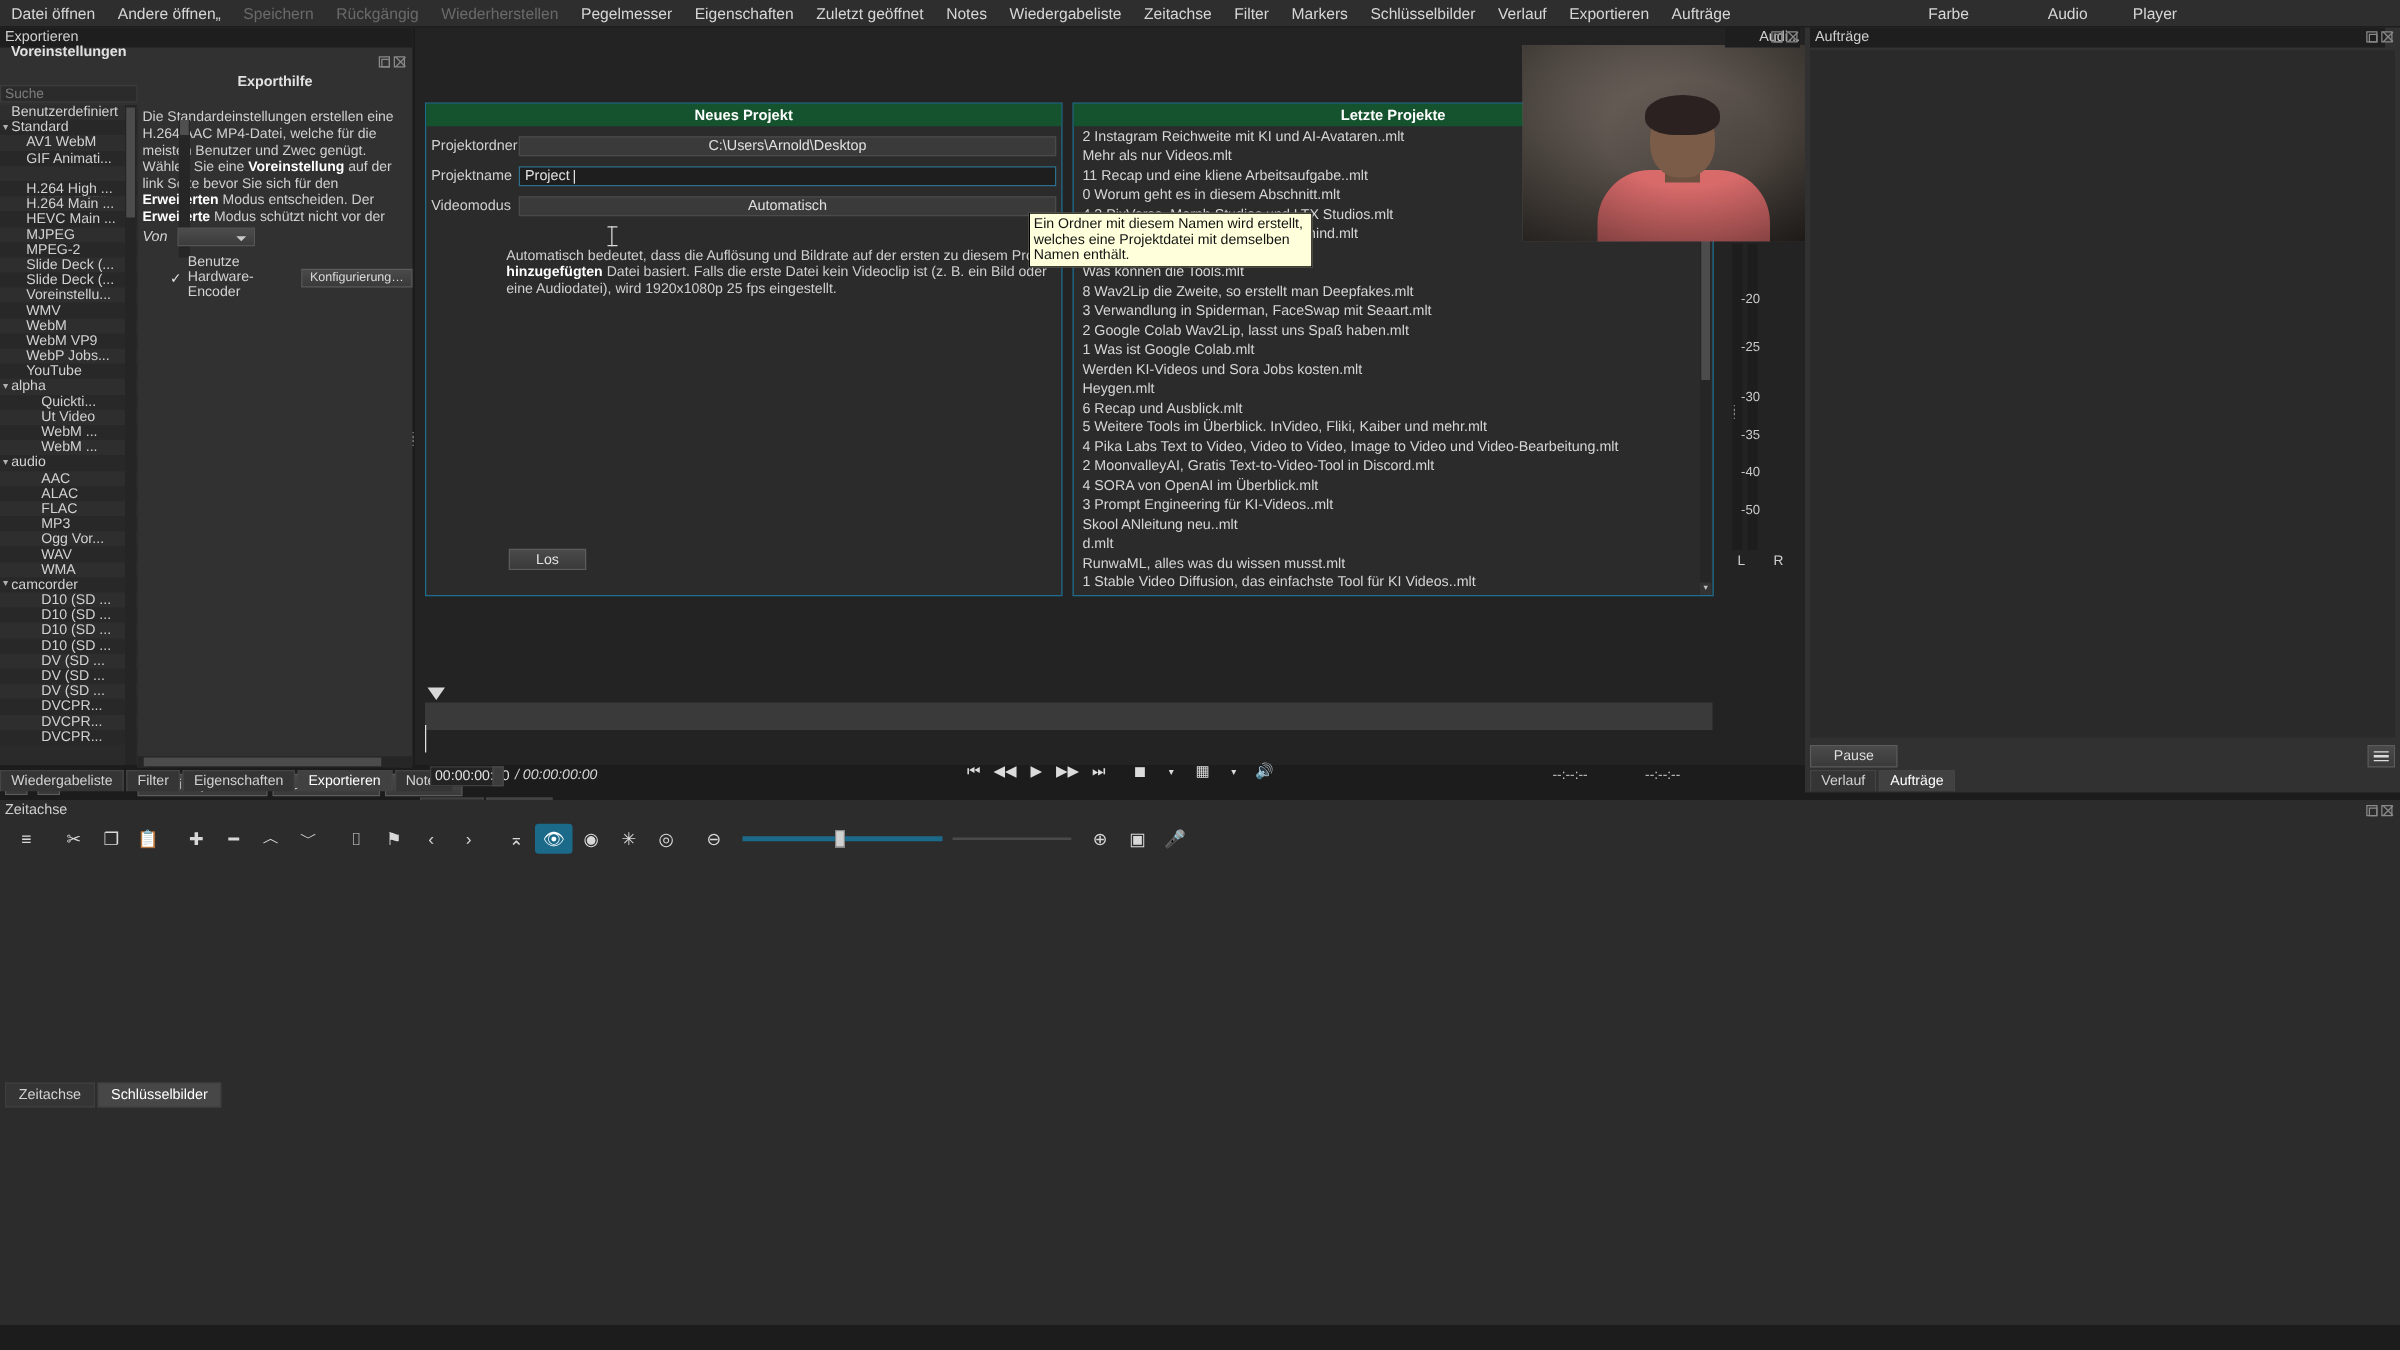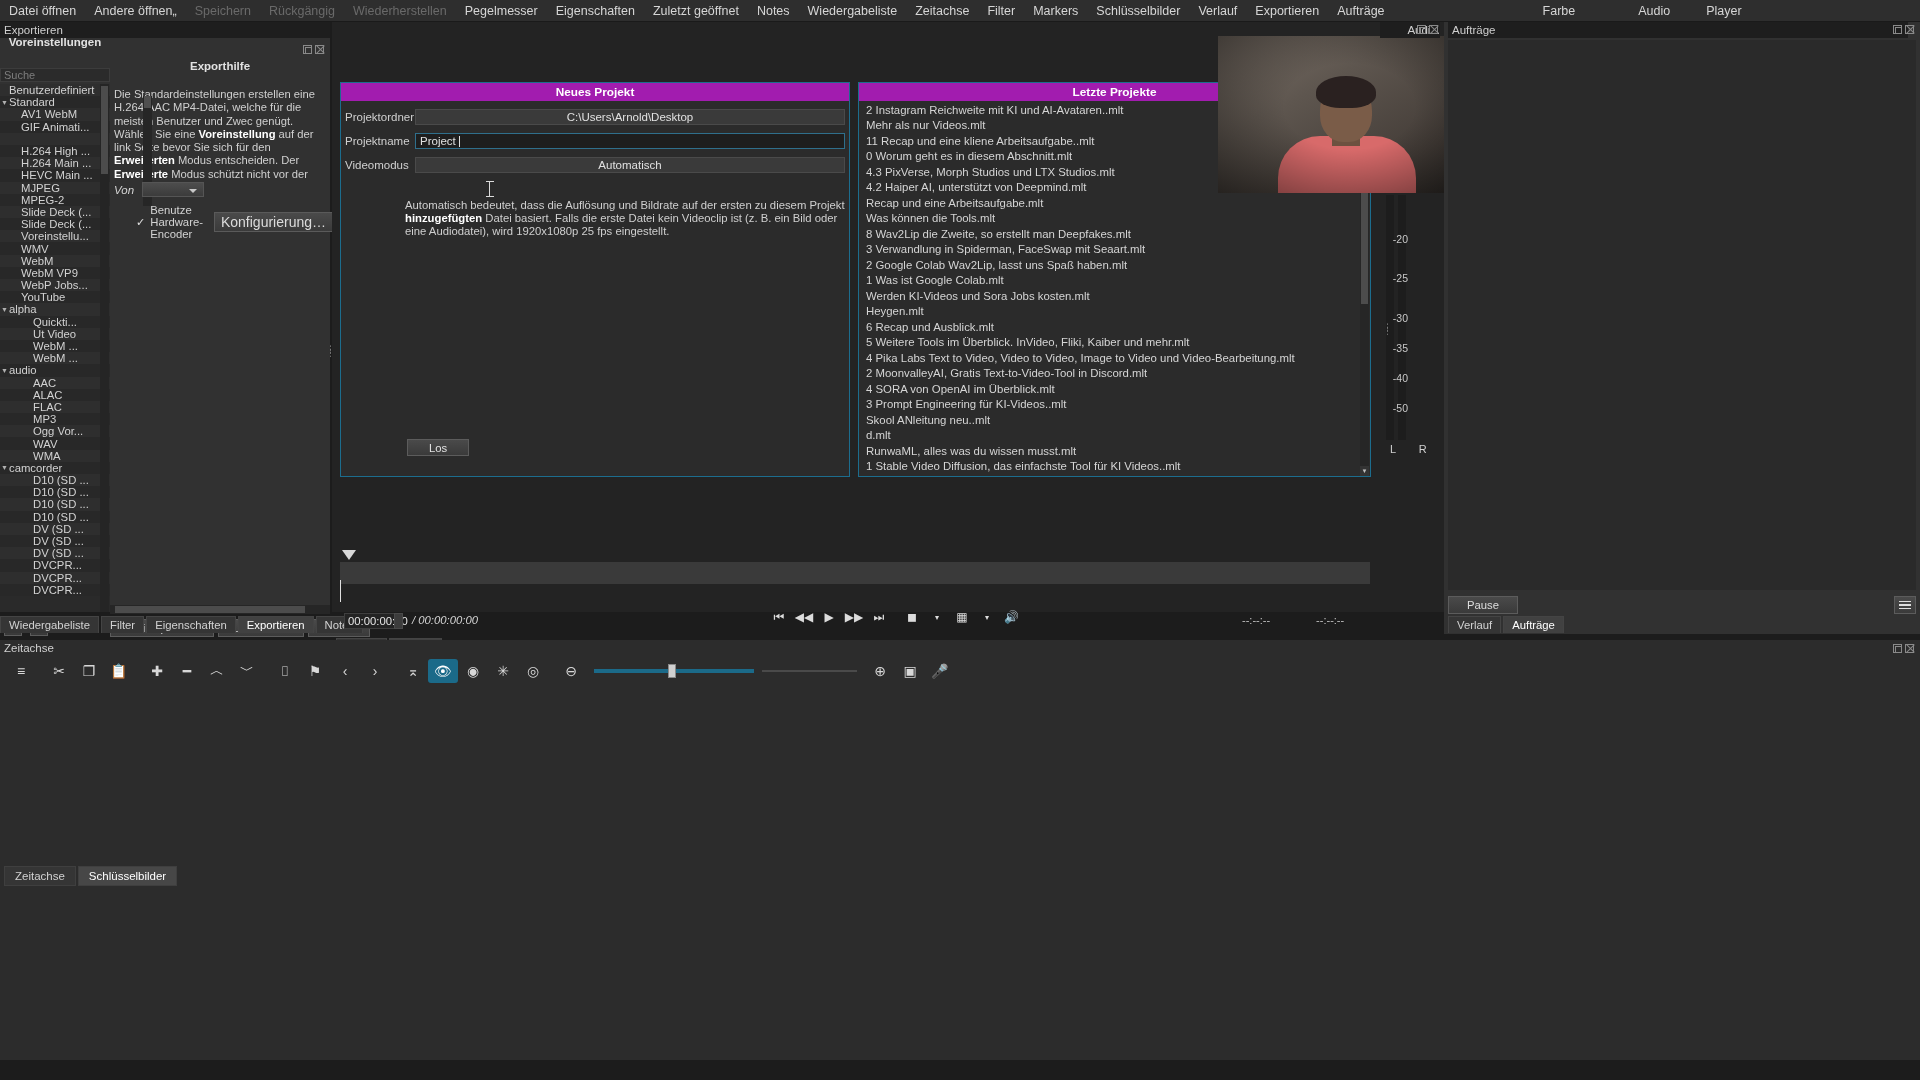--- a/index.html
+++ b/index.html
@@ -120,21 +120,21 @@
   }
   #vonCombo::after {
     content:''; position:absolute; right:6px; top:6px;
     border-left:4px solid transparent; border-right:4px solid transparent;
     border-top:4px solid #c8c8c8;
   }
   #hwRow { position:absolute; left:26px; top:160px; display:flex; align-items:center; gap:5px; }
   .checkmark { font-size:11px; color:#e0e0e0; }
   #hwLabel { font-size:11.3px; color:#d3d3d3; }
   #configBtn {
-    margin-left:6px; padding:1px 6px; font-size:14px; color:#dcdcdc;
+    margin-left:6px; padding:1px 6px; font-size:10px; color:#dcdcdc;
     background:linear-gradient(#4a4a4a,#3a3a3a); border:1px solid #5a5a5a;text-align:right;
   }
   #splitHandle {
     position:absolute; left:326px; top:325px; width:6px; height:14px;
     color:#8a8a8a; font-size:9px; line-height:4px; letter-spacing:0;
   }
 
   
   #exportBtnRow {
     position:absolute; left:110px; top:597px; display:flex; gap:4px; align-items:center;
@@ -168,21 +168,21 @@
   }
   #projectPane {
     position:absolute; left:8px; top:60px; width:510px; height:395px;
     background:#2b2b2b; border:1px solid #1c6d8e;
   }
   #recentPane {
     position:absolute; left:526px; top:60px; width:513px; height:395px;
     background:#2b2b2b; border:1px solid #1c6d8e;
   }
   .paneHeader {
-    height:18px; background:#a21caf; color:#ffffff; font-size:11.8px;
+    height:18px; background:#14532d; color:#ffffff; font-size:11.8px;
     font-weight:bold; display:flex; align-items:center; justify-content:center;
   }
   .fieldrow {
     display:flex; align-items:center; margin-top:8px; padding:0 4px;
   }
   .fieldlabel {
     width:70px; text-align:right; font-size:11.5px; color:#d0d0d0;
     padding-right:8px; flex:none;
   }
   .fieldinput {
@@ -692,20 +692,21 @@
           <div class="recentItem">RunwaML, alles was du wissen musst.mlt</div>
           <div class="recentItem">1 Stable Video Diffusion, das einfachste Tool für KI Videos..mlt</div>
         </div>
       <div id="recentScroll">
         <div class="up">▲</div>
         <div class="thumb"></div>
         <div class="dn">▼</div>
       </div>
     </div>
 
+    <div id="tooltip">Ein Ordner mit diesem Namen wird erstellt, welches eine Projektdatei mit demselben Namen enthält.</div>
 
     <div id="timelineStrip">
       <div id="playhead"></div>
     </div>
     <div id="playheadLine"></div>
 
     <div class="timeField">00:00:00:00</div>
     <div class="timeSpin"></div>
     <div id="totalTime">/ 00:00:00:00</div>
 

